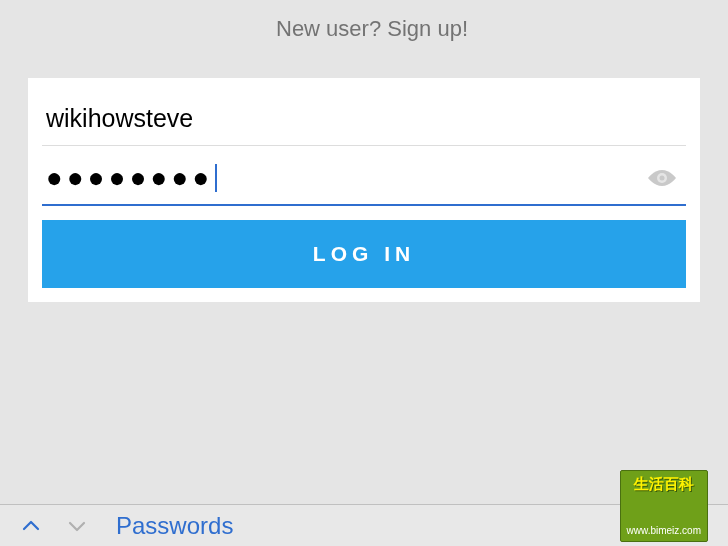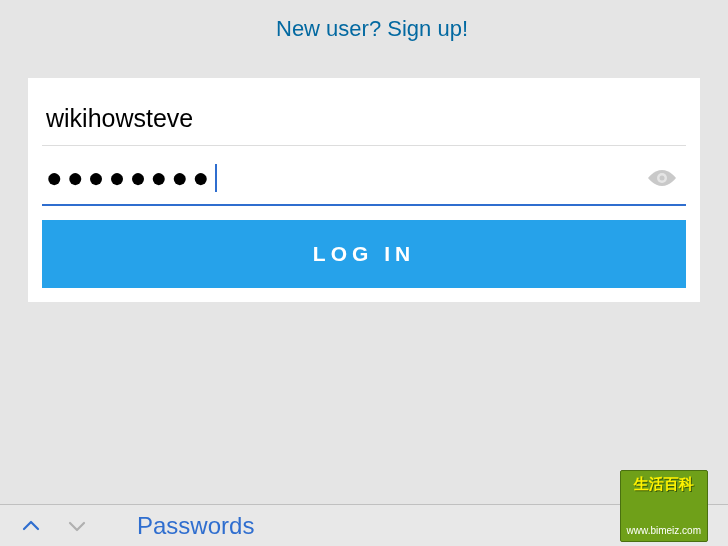--- a/index.html
+++ b/index.html
@@ -11,21 +11,21 @@
       width: 728px;
       height: 546px;
       background: #e5e5e5;
       font-family: -apple-system, BlinkMacSystemFont, "Helvetica Neue", Arial, sans-serif;
       position: relative;
       overflow: hidden;
     }
     .signup-link {
       display: block;
       text-align: center;
-      color: #0369a1;
+      color: #737373;
       font-size: 22px;
       padding: 16px 0 28px 16px;
       font-weight: 400;
     }
     .highlight-box {
       margin: 8px 28px;
       background: #00e400;
     }
     .form-card {
       background: #ffffff;
@@ -102,21 +102,21 @@
       display: flex;
       align-items: center;
     }
     .chevron.disabled {
       color: #b0b0b0;
     }
     .passwords-label {
       color: #2f6ecf;
       font-size: 24px;
       font-weight: 400;
-      margin-left: 25px;
+      margin-left: 4px;
     }
     .watermark {
       position: absolute;
       bottom: 4px;
       right: 20px;
       background: #6fa019;
       border: 1px solid #4a7010;
       padding: 4px 6px;
       font-size: 11px;
       line-height: 1.2;

